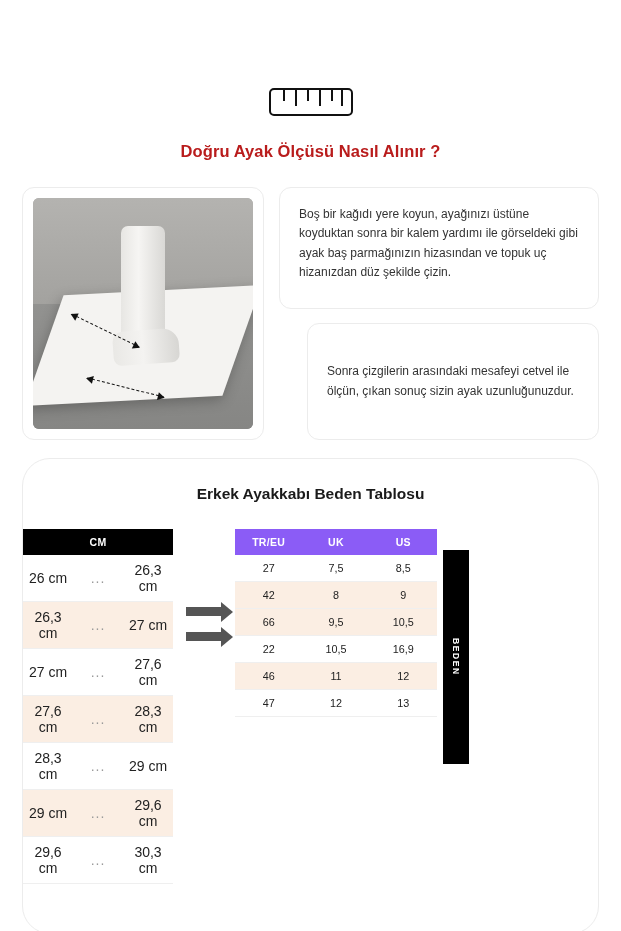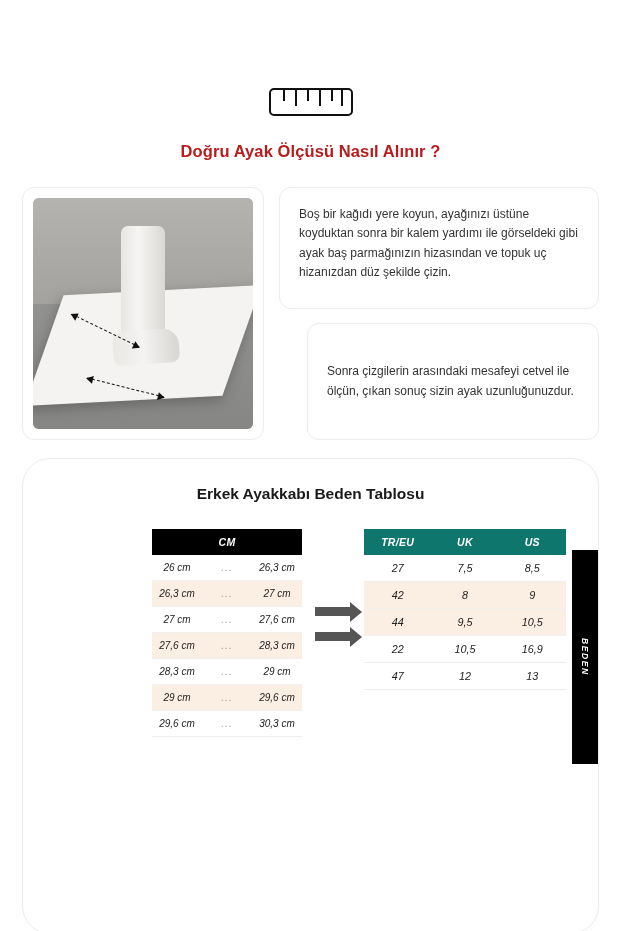--- a/index.html
+++ b/index.html
@@ -143,33 +143,32 @@
     border-radius: 28px;
   }
   .table-title {
     text-align: center;
     font-size: 15.5px;
     font-weight: bold;
     margin-bottom: 26px;
   }
   .tables {
     display: flex;
-    justify-content: flex-end;
+    justify-content: flex-start;
     align-items: flex-start;
     gap: 0;
-    font-style: italic;
   }
   table { border-collapse: collapse; }
   .cm-table { width: 150px; }
   .cm-table th {
     background: #000; color: #fff; font-size: 10.5px; font-weight: bold;
     padding: 7px 0; letter-spacing: .4px;
   }
   .cm-table td {
-    font-size: 10px; color: #222; text-align: center;
+    font-size: 14px; color: #222; text-align: center;
     padding: 7px 4px; border-bottom: 1px solid #efefef;
     width: 33.33%;
   }
   .cm-table tr.alt td { background: #fbeee3; }
   .cm-table td.dots { color: #9a9a9a; letter-spacing: 1px; }
 
   .arrows-col {
     width: 62px;
     padding-top: 78px;
     display: flex;
@@ -181,21 +180,21 @@
     width: 36px; height: 9px; background: #555; position: relative;
   }
   .fat-arrow:after {
     content:""; position:absolute; right:-11px; top:-5.5px;
     border-top: 10px solid transparent; border-bottom: 10px solid transparent;
     border-left: 12px solid #555;
   }
 
   .size-table { width: 202px; }
   .size-table th {
-    background: #0f766e; color: #fff; font-size: 10.5px; font-weight: bold;
+    background: #8b5cf6; color: #fff; font-size: 10.5px; font-weight: bold;
     padding: 7px 11px; letter-spacing: .3px;
   }
   .size-table td {
     font-size: 10.8px; color: #222; text-align: center;
     padding: 7px 4px; border-bottom: 1px solid #efefef;
     width: 33.33%;
   }
   .size-table tr.alt td { background: #fbeee3; }
 
   .beden-bar {
@@ -324,29 +323,34 @@
             <td>27</td>
             <td>7,5</td>
             <td>8,5</td>
           </tr>
           <tr class="alt">
             <td>42</td>
             <td>8</td>
             <td>9</td>
           </tr>
           <tr class="alt">
-            <td>44</td>
+            <td>66</td>
             <td>9,5</td>
             <td>10,5</td>
           </tr>
           <tr>
             <td>22</td>
             <td>10,5</td>
             <td>16,9</td>
           </tr>
+          <tr class="alt">
+            <td>46</td>
+            <td>11</td>
+            <td>12</td>
+          </tr>
           <tr>
             <td>47</td>
             <td>12</td>
             <td>13</td>
           </tr>
         </tbody>
       </table>
 
       <div class="beden-bar">
         <span>BEDEN</span>

